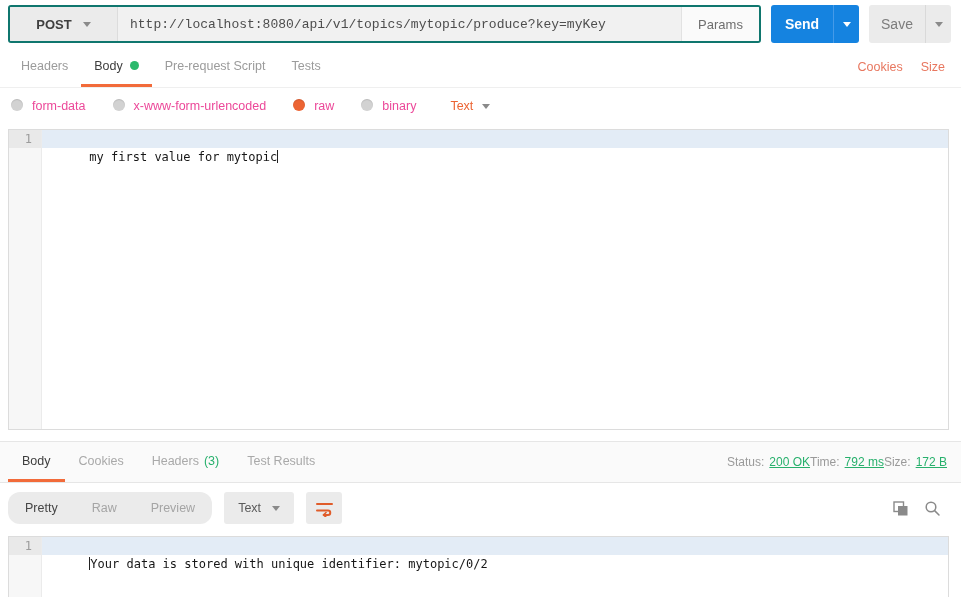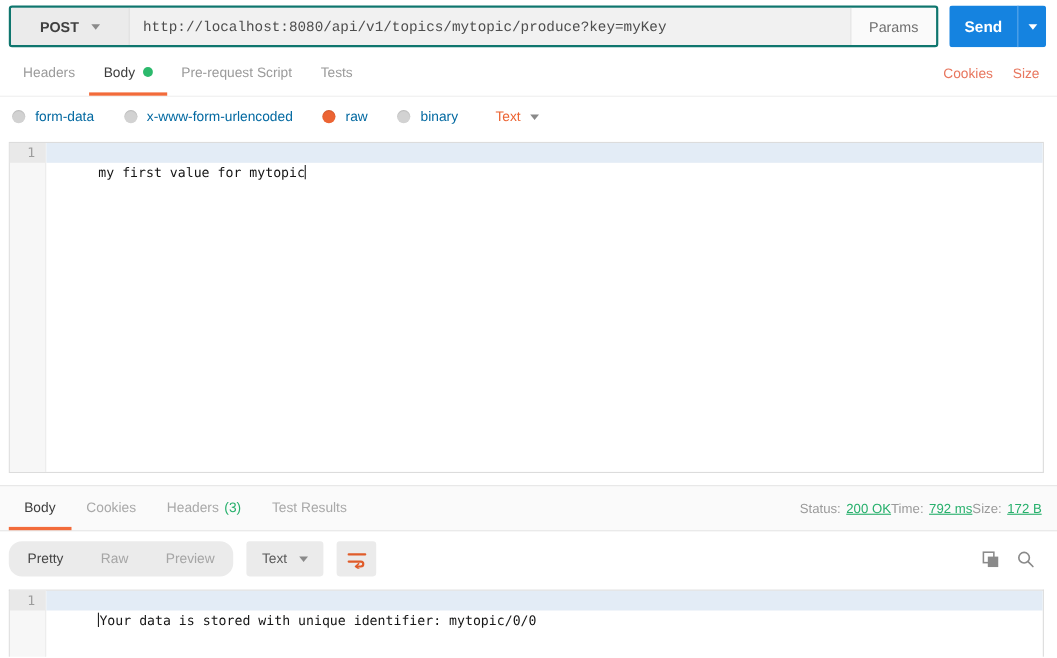--- a/index.html
+++ b/index.html
@@ -28,21 +28,21 @@
   
   .request-tabs { display:flex; align-items:stretch; height:41px; padding:0 16px 0 8px; border-bottom:1px solid #efefef; }
   .tab { display:flex; align-items:center; gap:7px; padding:0 13px; color:#9b9b9b; border-bottom:3px solid transparent; cursor:pointer; }
   .tab.active { color:#3d3d3d; border-bottom-color:#f26b3a; }
   .green-dot { width:9px; height:9px; border-radius:50%; background:#2cb96c; }
   .tabs-right { margin-left:auto; display:flex; align-items:center; gap:18px; }
   .orange-link { color:#e8775f; cursor:pointer; }
 
   
   .body-type-row { display:flex; align-items:center; height:36px; padding:0 8px 0 11px; }
-  .radio-opt { display:flex; align-items:center; gap:9px; margin-right:27px; color:#0369a1; cursor:pointer; }
+  .radio-opt { display:flex; align-items:flex-start; gap:9px; margin-right:27px; color:#ec4899; cursor:pointer; }
   .radio { width:12px; height:12px; border-radius:50%; background:#d2d2d2; box-shadow:inset 0 1px 1px rgba(0,0,0,.12); }
   .radio.selected { background:#ec6433; }
   .format-select-inline { display:flex; align-items:center; gap:9px; margin-left:7px; color:#ec6433; cursor:pointer; }
 
   
   .editor { margin:5px 12px 0 8px; height:301px; border:1px solid #dcdcdc; display:flex; background:#fff; }
   .gutter { width:33px; background:#f7f7f7; border-right:1px solid #ebebeb; font-family:"DejaVu Sans Mono",monospace; font-size:12px; color:#9c9c9c; }
   .gutter-cell { height:18px; line-height:18px; text-align:right; padding-right:9px; }
   .gutter-cell.active { background:#e9e9e9; }
   .code-area { flex:1; font-family:"DejaVu Sans Mono",monospace; font-size:12px; color:#161616; overflow:hidden; }
@@ -87,20 +87,28 @@
     </div>
   </div>
   <div class="btn-group">
     <div class="send-main">
       <span>Send</span>
     </div>
     <div class="send-caret">
       <span class="caret white"></span>
     </div>
   </div>
+  <div class="btn-group">
+    <div class="save-main">
+      <span>Save</span>
+    </div>
+    <div class="save-caret">
+      <span class="caret"></span>
+    </div>
+  </div>
 </div>
 
 <div class="request-tabs">
   <div class="tab">
     <span>Headers</span>
   </div>
   <div class="tab active">
     <span>Body</span>
     <span class="green-dot"></span>
   </div>
@@ -220,16 +228,16 @@
     </div>
   </div>
 </div>
 
 <div class="response-editor">
   <div class="gutter">
     <div class="gutter-cell active">1</div>
   </div>
   <div class="code-area">
     <div class="code-line active">
-      <span class="cursor"></span><span>Your data is stored with unique identifier: mytopic/0/0</span>
+      <span class="cursor"></span><span>Your data is stored with unique identifier: mytopic/0/2</span>
     </div>
   </div>
 </div>
 
 </body></html>

